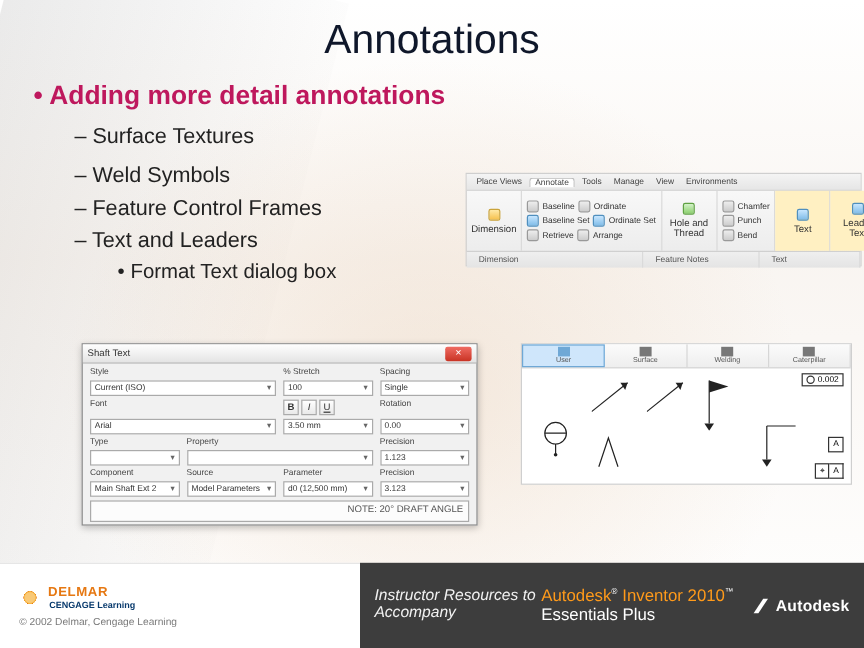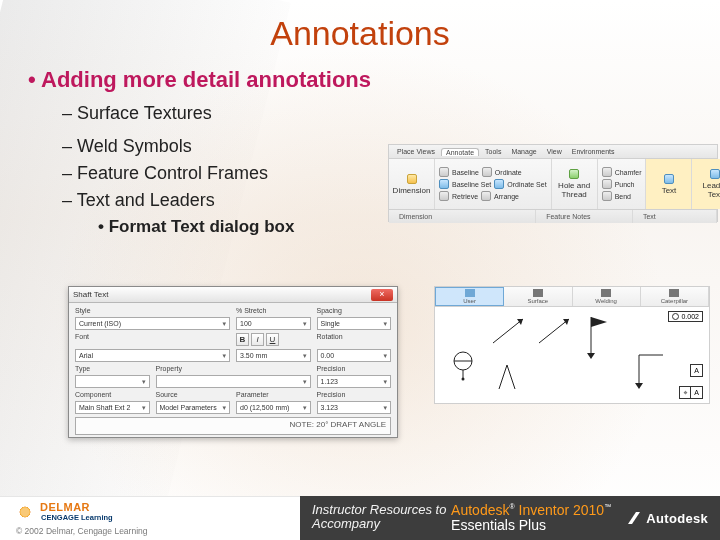--- a/index.html
+++ b/index.html
@@ -20,28 +20,28 @@
     z-index: 0;
   }
   .bg-stripe {
     position: absolute; left: -60px; top: -40px; width: 280px; height: 620px;
     transform: rotate(14deg);
     background: linear-gradient(90deg, rgba(210,210,210,0.45), rgba(240,240,240,0.15));
     z-index: 0;
   }
   .content { position: relative; z-index: 1; padding: 14px 28px 0; }
   h1.title {
-    font-size: 34px; text-align: center; color: #c2410c; margin-bottom: 14px; font-weight: 400;
+    font-size: 34px; text-align: center; color: #0f172a; margin-bottom: 14px; font-weight: 400;
   }
   ul { list-style: none; }
   .bullet-0 { font-size: 22px; color: #be185d; margin-bottom: 10px; font-weight: bold; }
   .bullet-0::before { content: "• "; }
   .bullet-1 { font-size: 18px; color: #222; margin-left: 34px; margin-bottom: 6px; }
   .bullet-1::before { content: "– "; }
-  .bullet-2 { font-size: 17px; color: #222; margin-left: 70px; margin-bottom: 6px; font-weight: bold; }
+  .bullet-2 { font-size: 17px; color: #222; margin-left: 70px; margin-bottom: 6px; }
   .bullet-2::before { content: "• "; }
   .extra-space { margin-bottom: 12px; }
 
   
   .ribbon-thumb {
     position: absolute; right: 2px; top: 144px; width: 330px; height: 78px;
     border: 1px solid #cfcfcf; background: linear-gradient(#fbfbfb,#eaeaea);
     font-size: 8px; color: #333; z-index: 2;
   }
   .ribbon-tabs { display: flex; gap: 2px; height: 14px; padding: 0 4px; align-items: center; background: linear-gradient(#f4f4f4,#e6e6e6); border-bottom: 1px solid #d0d0d0; }
@@ -88,21 +88,21 @@
   .arrow { position:absolute; }
   .tol-box { position:absolute; right:6px; top:4px; border:1px solid #333; padding:1px 3px; font-size:7px; display:flex; align-items:center; gap:2px; }
   .sym-circ { width:7px; height:7px; border:1px solid #333; border-radius:50%; }
   .fcf { position:absolute; right:6px; bottom:6px; display:flex; }
   .fcf span { border:1px solid #333; padding:0 3px; font-size:7px; line-height:11px; }
   .fcf span + span { border-left:none; }
   .pin { position:absolute; left:12px; top:42px; width:32px; height:32px; }
 
   
   .footer {
-    position: absolute; left: 0; right: 0; bottom: 0; height: 44px;
+    position: absolute; left: 0; right: 0; bottom: 0; height: 71px;
     display: flex; z-index: 3;
   }
   .footer-left {
     flex: 0 0 300px; background: #fff; display: flex; flex-direction: column; justify-content: center; padding-left: 16px; gap: 4px;
     border-top: 1px solid #e6e6e6;
   }
   .delmar-logo { display: flex; align-items: center; gap: 6px; }
   .delmar-mark { width: 18px; height: 18px; background: radial-gradient(circle, #f6b23d 40%, #e67812 42%, transparent 44%), #fff; position: relative; }
   .delmar-mark::after { content:""; position:absolute; inset:3px; background: radial-gradient(circle,#fff 0 4px,transparent 5px); opacity:.3;}
   .delmar-text { font-size: 11px; font-weight: bold; letter-spacing: .5px; }

